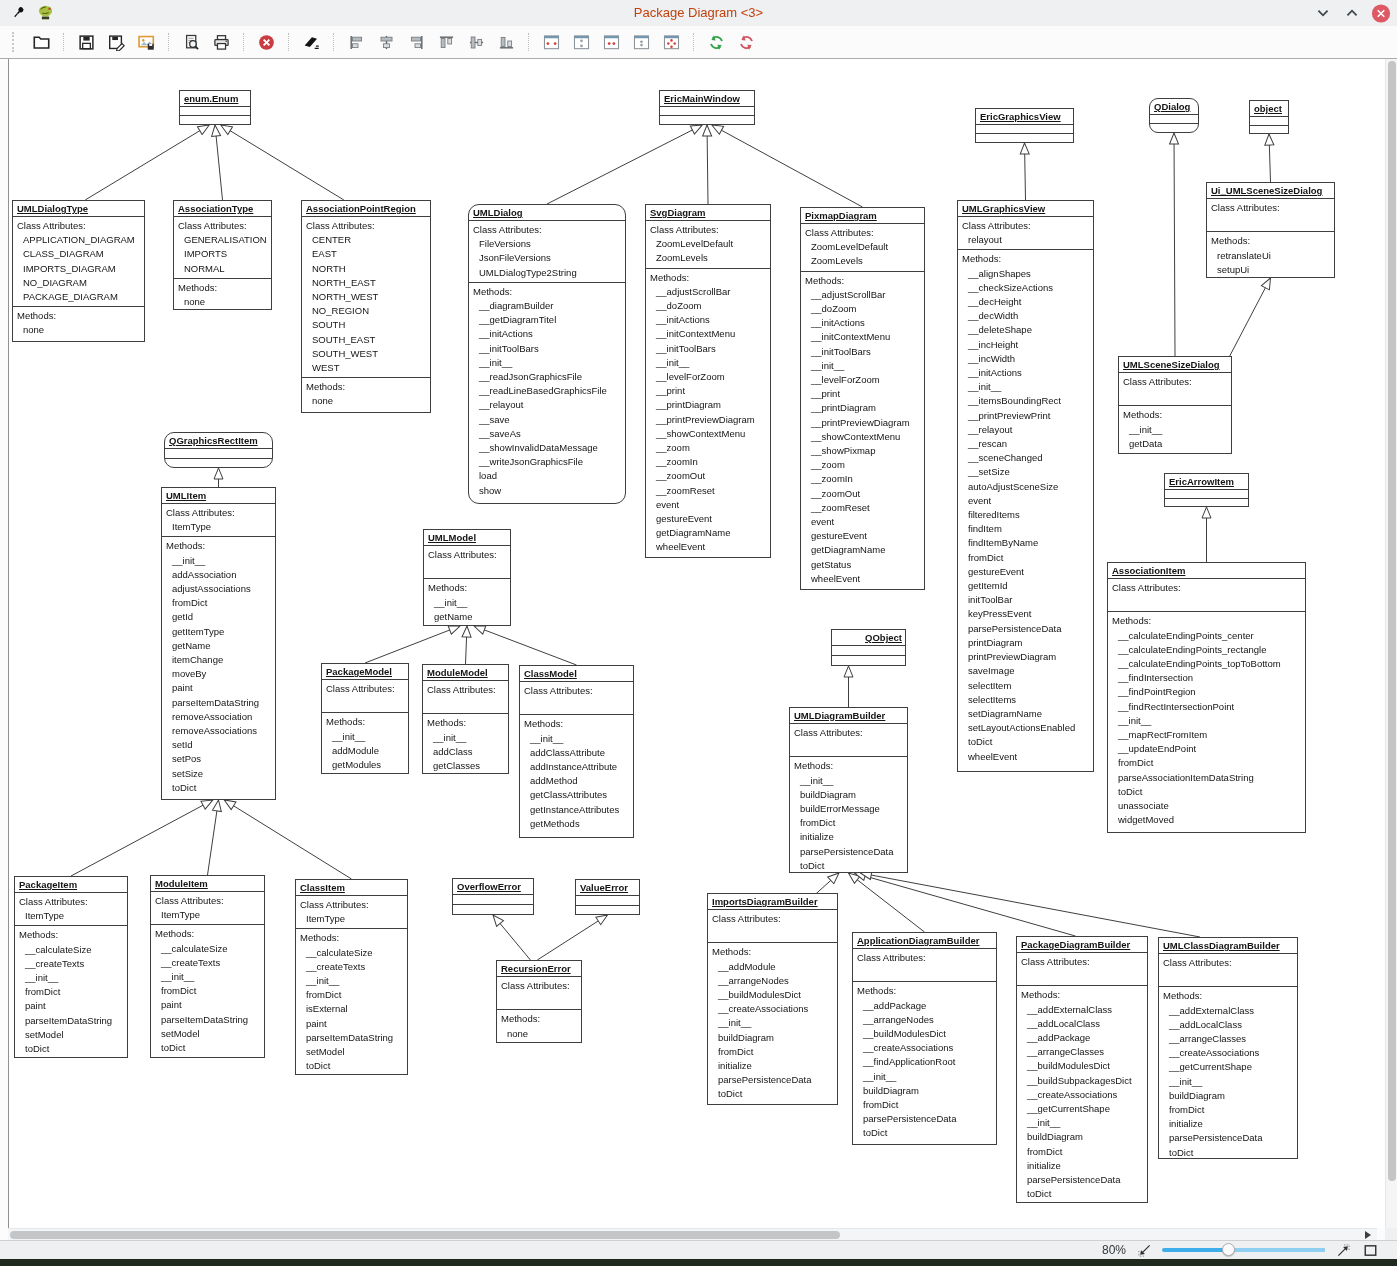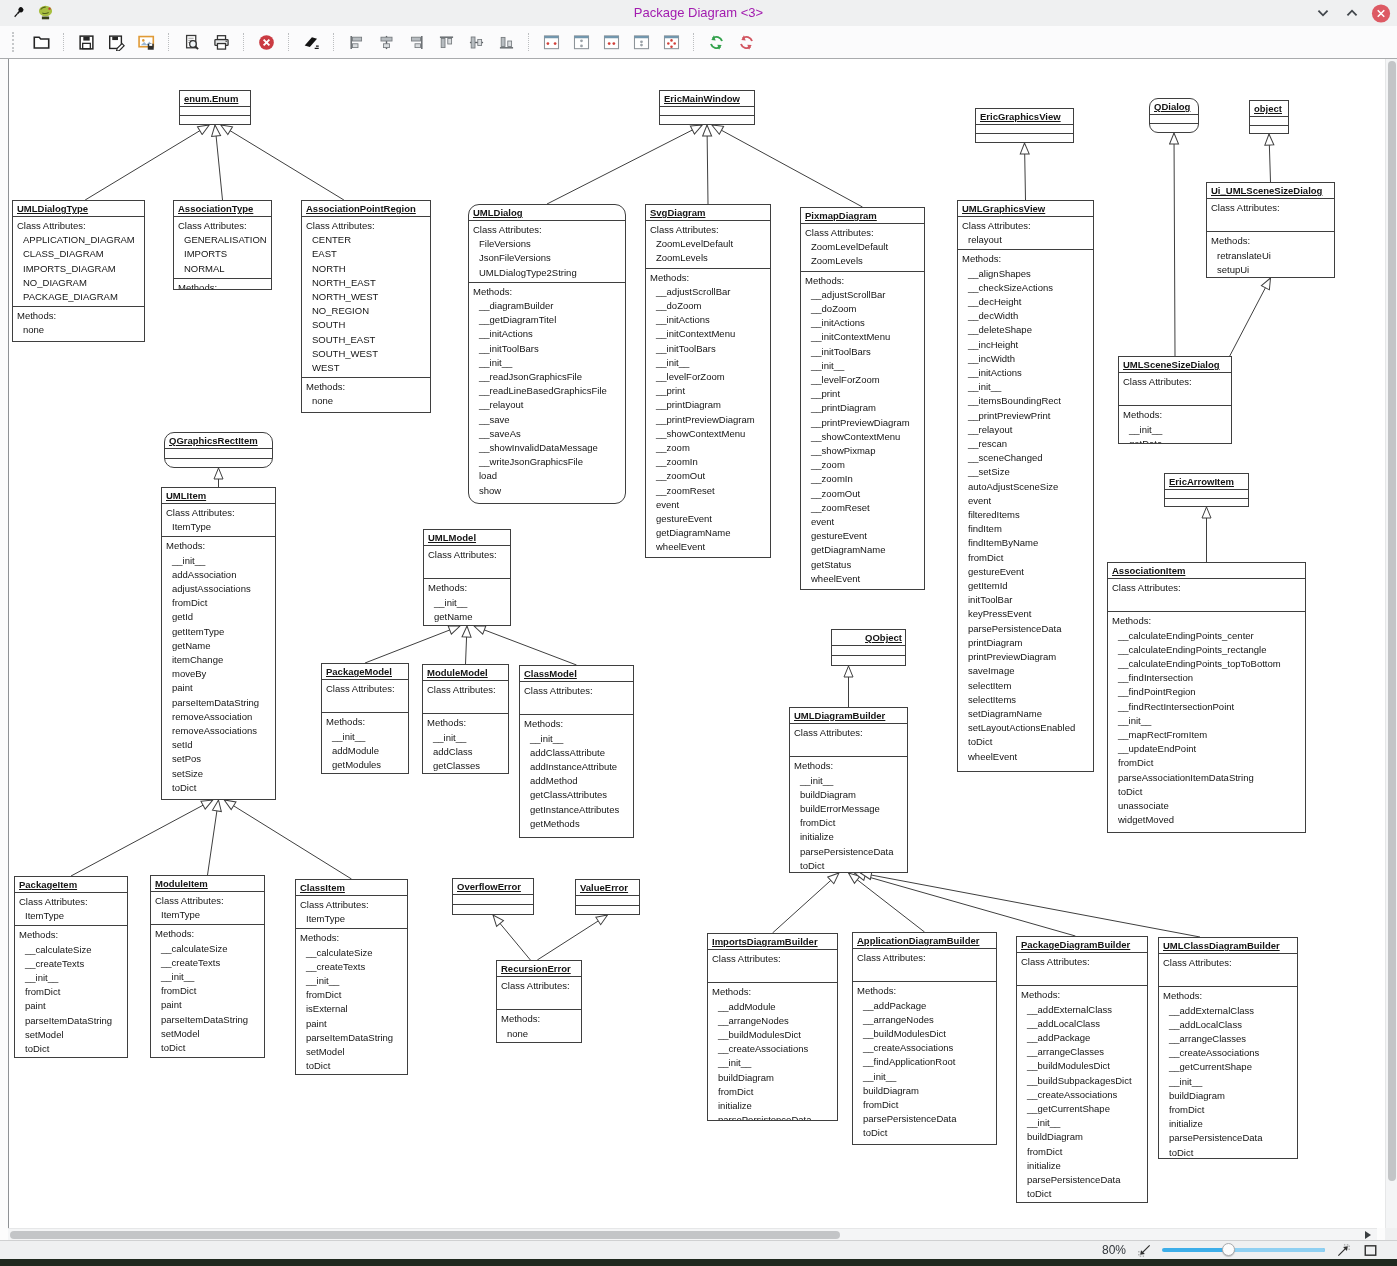--- a/index.html
+++ b/index.html
@@ -5,21 +5,21 @@
   html,body{margin:0;padding:0;}
   body{
     width:1397px;height:1266px;position:relative;overflow:hidden;
     background:#eff0f1;font-family:"Liberation Sans",sans-serif;
     -webkit-font-smoothing:antialiased;
   }
   
   .titlebar{position:absolute;left:0;top:0;width:100%;height:26px;background:#eff0f1;
     border-bottom:1px solid #e3e4e5;}
   .tb-title{position:absolute;left:0;right:0;top:0;height:26px;line-height:26px;
-    text-align:center;font-size:13px;color:#a21caf;}
+    text-align:center;font-size:13px;color:#c2410c;}
   .tb-left{position:absolute;left:10px;top:4px;display:flex;gap:10px;align-items:center;}
   .tb-left svg{width:17px;height:17px;display:block;}
   .tb-controls{position:absolute;right:6px;top:2px;height:22px;display:flex;align-items:center;gap:9px;}
   .tb-ctl{width:20px;height:20px;display:flex;align-items:center;justify-content:center;}
   .tb-ctl svg{width:16px;height:16px;display:block;}
   .tb-ctl.closebtn svg{width:21px;height:21px;}
   
   .toolbar{position:absolute;left:0;top:26px;width:100%;height:33px;background:#fbfbfc;
     border-bottom:1px solid #a9abad;display:flex;align-items:center;padding-left:12px;
     gap:5px;box-sizing:border-box;}
@@ -420,21 +420,21 @@
         <div class="sec-item">CLASS_DIAGRAM</div>
         <div class="sec-item">IMPORTS_DIAGRAM</div>
         <div class="sec-item">NO_DIAGRAM</div>
         <div class="sec-item">PACKAGE_DIAGRAM</div>
       </div>
       <div class="uml-sec grow">
         <div class="sec-label">Methods:</div>
         <div class="sec-item">none</div>
       </div>
     </div>
-    <div class="uml-box" style="left: 173px; top: 200px; width: 99px; height: 90px;">
+    <div class="uml-box" style="left: 173px; top: 200px; width: 99px; height: 110px;">
       <div class="uml-title">AssociationType</div>
       <div class="uml-sec uml-attrs">
         <div class="sec-label">Class Attributes:</div>
         <div class="sec-item">GENERALISATION</div>
         <div class="sec-item">IMPORTS</div>
         <div class="sec-item">NORMAL</div>
       </div>
       <div class="uml-sec grow">
         <div class="sec-label">Methods:</div>
         <div class="sec-item">none</div>
@@ -598,21 +598,21 @@
       <div class="uml-sec uml-attrs">
         <div class="sec-label">Class Attributes:</div>
         <div class="sec-blank"></div>
       </div>
       <div class="uml-sec grow">
         <div class="sec-label">Methods:</div>
         <div class="sec-item">retranslateUi</div>
         <div class="sec-item">setupUi</div>
       </div>
     </div>
-    <div class="uml-box" style="left: 1118px; top: 356px; width: 114px; height: 88px;">
+    <div class="uml-box" style="left: 1118px; top: 356px; width: 114px; height: 98px;">
       <div class="uml-title">UMLSceneSizeDialog</div>
       <div class="uml-sec uml-attrs">
         <div class="sec-label">Class Attributes:</div>
         <div class="sec-blank"></div>
       </div>
       <div class="uml-sec grow">
         <div class="sec-label">Methods:</div>
         <div class="sec-item">__init__</div>
         <div class="sec-item">getData</div>
       </div>
@@ -799,21 +799,21 @@
       <div class="uml-title">RecursionError</div>
       <div class="uml-sec uml-attrs">
         <div class="sec-label">Class Attributes:</div>
         <div class="sec-blank"></div>
       </div>
       <div class="uml-sec grow">
         <div class="sec-label">Methods:</div>
         <div class="sec-item">none</div>
       </div>
     </div>
-    <div class="uml-box" style="left: 707px; top: 933px; width: 131px; height: 188px;">
+    <div class="uml-box" style="left: 707px; top: 893px; width: 131px; height: 212px;">
       <div class="uml-title">ImportsDiagramBuilder</div>
       <div class="uml-sec uml-attrs">
         <div class="sec-label">Class Attributes:</div>
         <div class="sec-blank"></div>
       </div>
       <div class="uml-sec grow">
         <div class="sec-label">Methods:</div>
         <div class="sec-item">__addModule</div>
         <div class="sec-item">__arrangeNodes</div>
         <div class="sec-item">__buildModulesDict</div>

